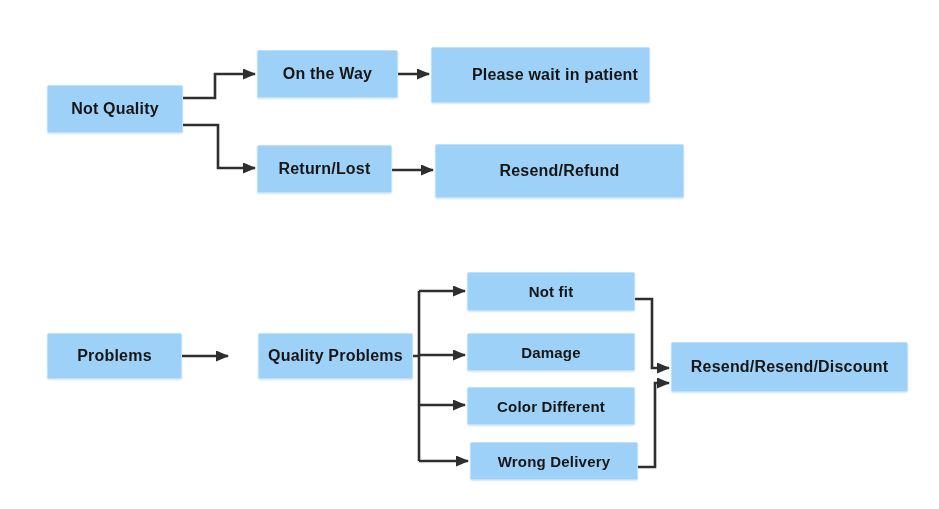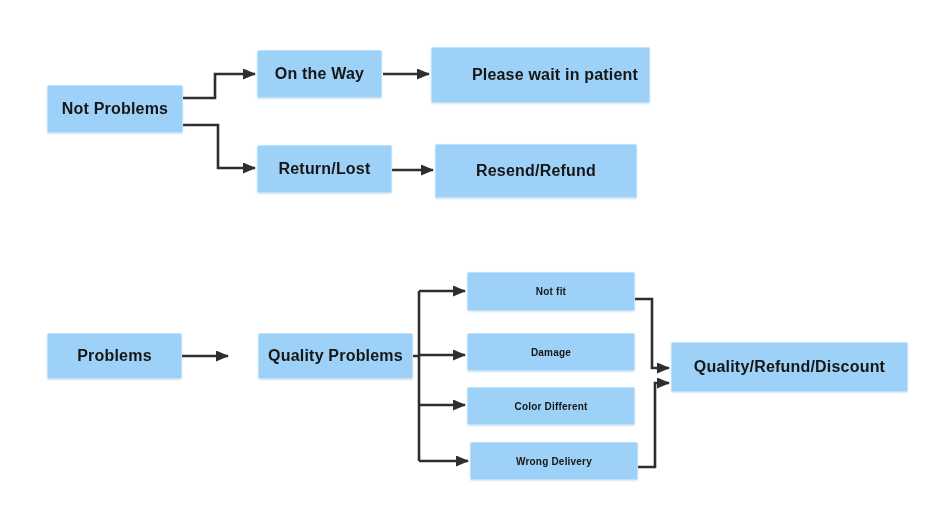--- a/index.html
+++ b/index.html
@@ -39,21 +39,21 @@
     border-radius: 2px;
     box-shadow: 0 1px 2px rgba(130, 180, 225, 0.35);
     box-sizing: border-box;
     color: var(--text-color, #161616);
     font-weight: 700;
     font-size: 16px;
     letter-spacing: 0.2px;
     text-align: center;
     white-space: nowrap;
   }
-  .node.small { font-size: 10px; }
+  .node.small { font-size: 15px; }
 </style>
 </head>
 <body>
 
 <div class="canvas">
 
   <svg class="edges" viewBox="0 0 939 509" xmlns="http://www.w3.org/2000/svg">
     <defs>
       <marker id="arrow" markerUnits="userSpaceOnUse" markerWidth="14" markerHeight="12" refX="12" refY="5.5" orient="auto">
         <path class="arrow-head" d="M0,0 L13,5.5 L0,11 Z"></path>
@@ -76,36 +76,36 @@
     <polyline class="edge" marker-end="url(#arrow)" points="419,355 465,355"></polyline>
     <polyline class="edge" marker-end="url(#arrow)" points="419,405 465,405"></polyline>
     <polyline class="edge" marker-end="url(#arrow)" points="419,461 468,461"></polyline>
 
     <polyline class="edge" marker-end="url(#arrow)" points="635,299 652,299 652,368 669,368"></polyline>
 
     <polyline class="edge" marker-end="url(#arrow)" points="638,467 655,467 655,383 669,383"></polyline>
   </svg>
 
   <div class="node" style="left:47px; top:85px; width:136px; height:48px;">
-    <span>Not Problems</span>
+    <span>Not Quality</span>
   </div>
 
-  <div class="node" style="left:257px; top:50px; width:125px; height:48px;">
+  <div class="node" style="left:257px; top:50px; width:141px; height:48px;">
     <span>On the Way</span>
   </div>
 
   <div class="node" style="left:431px; top:47px; width:219px; height:56px;padding-left:29px;">
     <span>Please wait in patient</span>
   </div>
 
   <div class="node" style="left:257px; top:145px; width:135px; height:48px;">
     <span>Return/Lost</span>
   </div>
 
-  <div class="node" style="left:435px; top:144px; width:202px; height:54px;">
+  <div class="node" style="left:435px; top:144px; width:249px; height:54px;">
     <span>Resend/Refund</span>
   </div>
 
   <div class="node" style="left:47px; top:333px; width:135px; height:46px;">
     <span>Problems</span>
   </div>
 
   <div class="node" style="left:230px; top:333px; width:155px; height:46px;margin-left:28px;">
     <span>Quality Problems</span>
   </div>
@@ -120,16 +120,16 @@
 
   <div class="node small" style="left:467px; top:333px; width:168px; height:38px;">
     <span>Damage</span>
   </div>
 
   <div class="node small" style="left:470px; top:442px; width:168px; height:38px;">
     <span>Wrong Delivery</span>
   </div>
 
   <div class="node" style="left:671px; top:342px; width:237px; height:50px;">
-    <span>Quality/Refund/Discount</span>
+    <span>Resend/Resend/Discount</span>
   </div>
 
 </div>
 
 </body></html>

